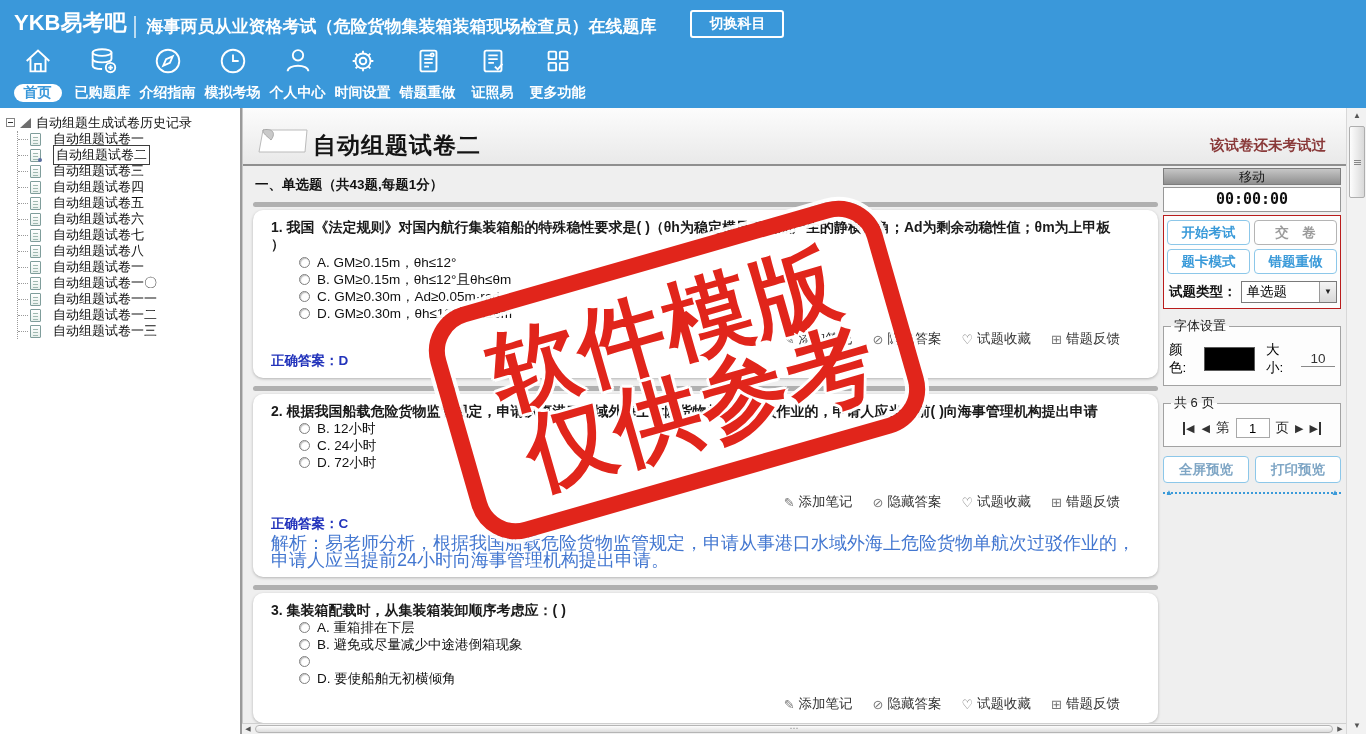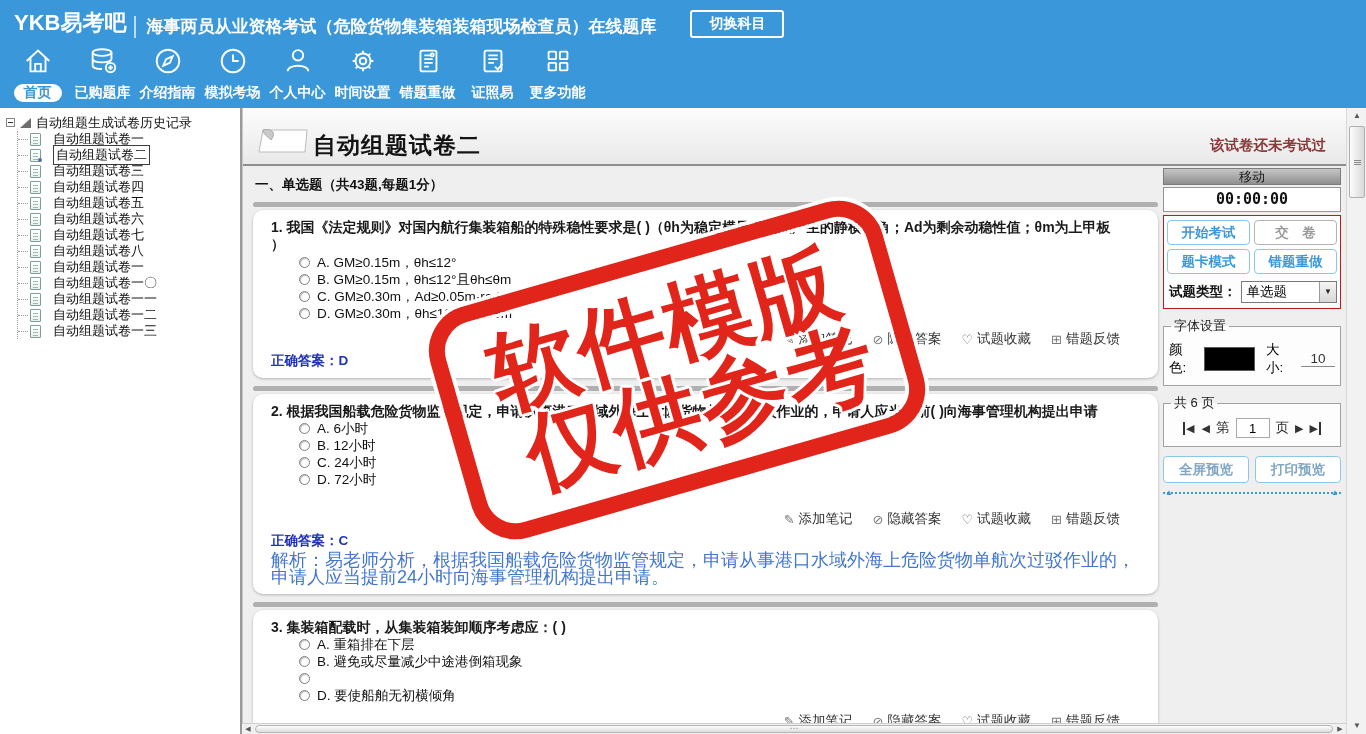--- a/index.html
+++ b/index.html
@@ -320,24 +320,20 @@
         </span>
     </div>
     <div class="answer-line"><span>正确答案：</span><span>D</span></div>
   </div>
 
   <div class="card-divider"></div>
   <div class="qcard">
     <div class="qtext"><span>2.</span> <span>根据我国船载危险货物监管规定，申请从事港口水域外海上危险货物单航次过驳作业的，申请人应当提前( )向海事管理机构提出申请</span></div>
     <div class="opt">
         <span class="radio"></span>
-        <span>A. 6小时</span>
-      </div>
-    <div class="opt">
-        <span class="radio"></span>
         <span>B. 12小时</span>
       </div>
     <div class="opt">
         <span class="radio"></span>
         <span>C. 24小时</span>
       </div>
     <div class="opt">
         <span class="radio"></span>
         <span>D. 72小时</span>
       </div>

